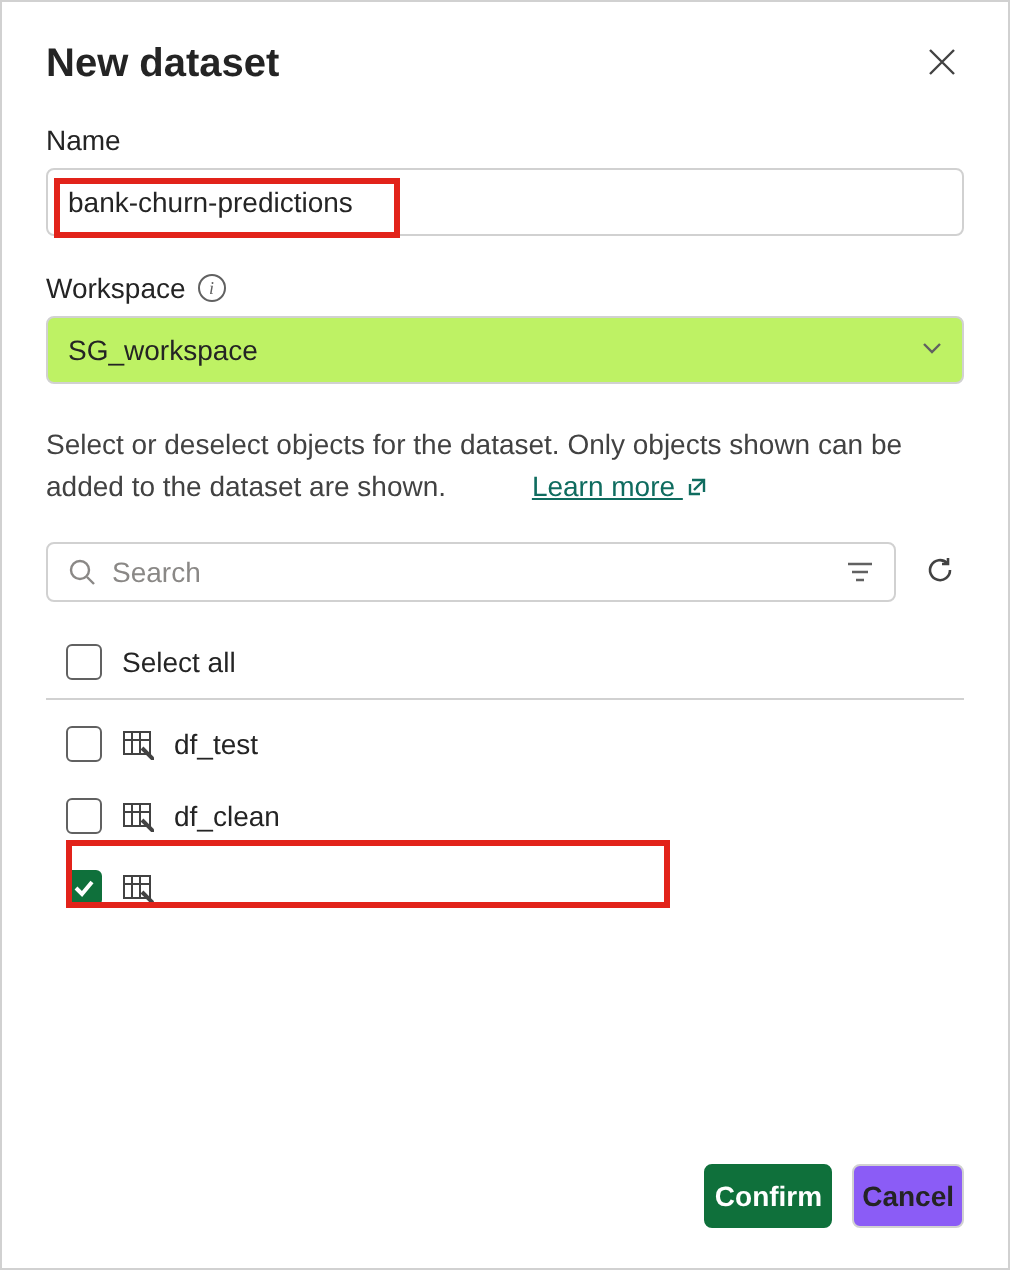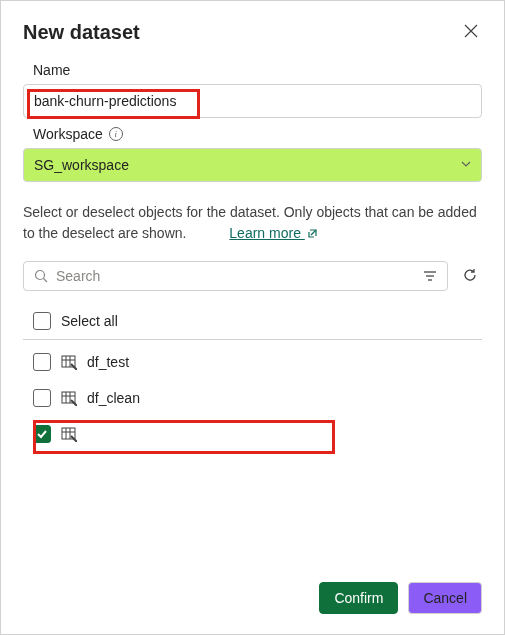--- a/index.html
+++ b/index.html
@@ -42,21 +42,20 @@
     }
     .label-row {
       display: flex;
       align-items: center;
       gap: 6px;
       margin-bottom: 6px;
     }
     .field-label {
       font-size: 14px;
       color: #242424;
-      margin-left: 10px;
     }
     .info-icon {
       width: 14px;
       height: 14px;
       border: 1px solid #616161;
       border-radius: 50%;
       display: inline-flex;
       align-items: center;
       justify-content: center;
       font-size: 9px;
@@ -64,21 +63,21 @@
       font-family: serif;
       color: #616161;
     }
     .text-input {
       width: 100%;
       padding: 8px 10px;
       border: 1px solid #d1d1d1;
       border-radius: 4px;
       font-size: 14px;
       color: #242424;
-      margin-bottom: 8px;
+      margin-bottom: 18px;
     }
     .hl-name {
       position: absolute;
       border: 3px solid #e2231a;
       pointer-events: none;
     }
     .hl1 { left: 26px; top: 88px; width: 173px; height: 30px; }
     .hl2 { left: 32px; top: 419px; width: 302px; height: 34px; }
     .select-wrap {
       position: relative;
@@ -184,25 +183,25 @@
     .table-icon { flex-shrink: 0; color: #424242; }
     .item-label { font-size: 14px; color: #242424; }
     .footer {
       margin-top: auto;
       display: flex;
       justify-content: flex-end;
       gap: 10px;
       padding-top: 14px;
     }
     .btn {
-      padding: 7px 14px;
+      padding: 7px 4px;
       font-size: 14px;
       border-radius: 4px;
       cursor: pointer;
-      font-weight: 400;
+      font-weight: 700;
     }
     .btn-primary {
       background: #0f703b;
       color: #fff;
       border: 1px solid #0f703b;
     }
     .btn-secondary {
       background: #8b5cf6;
       color: #242424;
       border: 1px solid #d1d1d1;
@@ -234,21 +233,21 @@
   <div class="select-wrap">
     <button class="select-display">SG_workspace</button>
     <span class="chev">
       <svg width="12" height="12" viewBox="0 0 12 12">
           <path d="M2 4 L6 8 L10 4" stroke="currentColor" stroke-width="1.2" fill="none"></path>
         </svg>
     </span>
   </div>
 
   <p class="helper">
-    <span>Select or deselect objects for the dataset. Only objects that can be added to the deselect are shown. </span><a href="#">Learn more </a><span class="ext-icon"><svg width="12" height="12" viewBox="0 0 12 12">
+    <span>Select or deselect objects for the dataset. Only objects shown can be added to the dataset are shown. </span><a href="#">Learn more </a><span class="ext-icon"><svg width="12" height="12" viewBox="0 0 12 12">
           <path d="M3 3 H9 V9" stroke="currentColor" stroke-width="1.2" fill="none"></path>
           <path d="M9 3 L4 8" stroke="currentColor" stroke-width="1.2" fill="none"></path>
           <path d="M2 5 V10 H7" stroke="currentColor" stroke-width="1.2" fill="none"></path>
         </svg></span>
   </p>
 
   <div class="search-row">
     <div class="search-box">
       <svg class="icon-svg" width="14" height="14" viewBox="0 0 14 14">
           <circle cx="6" cy="6" r="4.5" stroke="#8a8886" stroke-width="1.2" fill="none"></circle>

